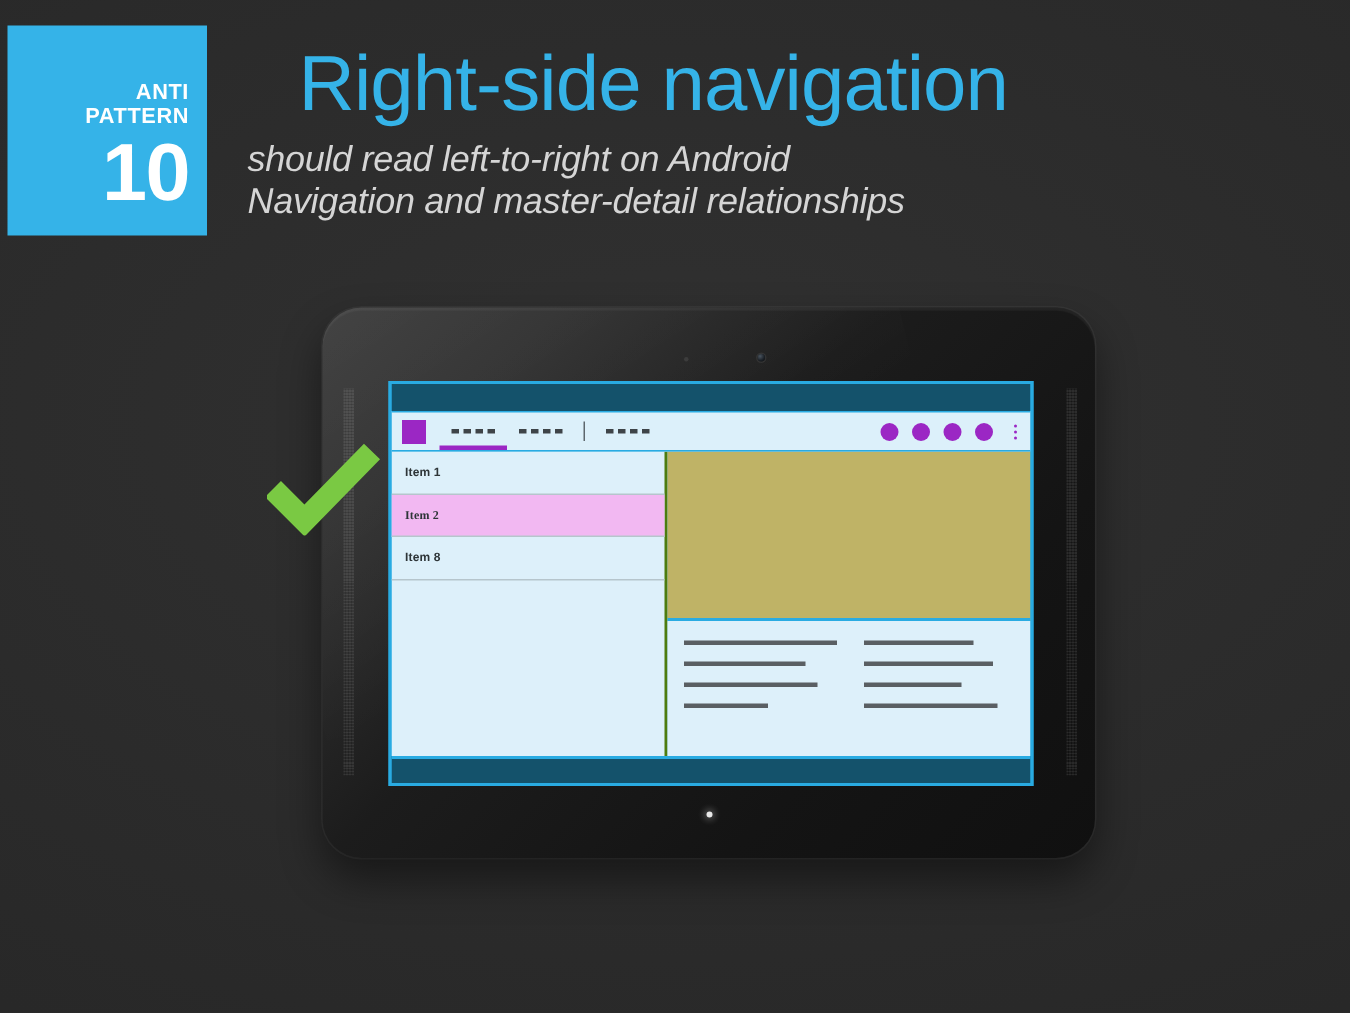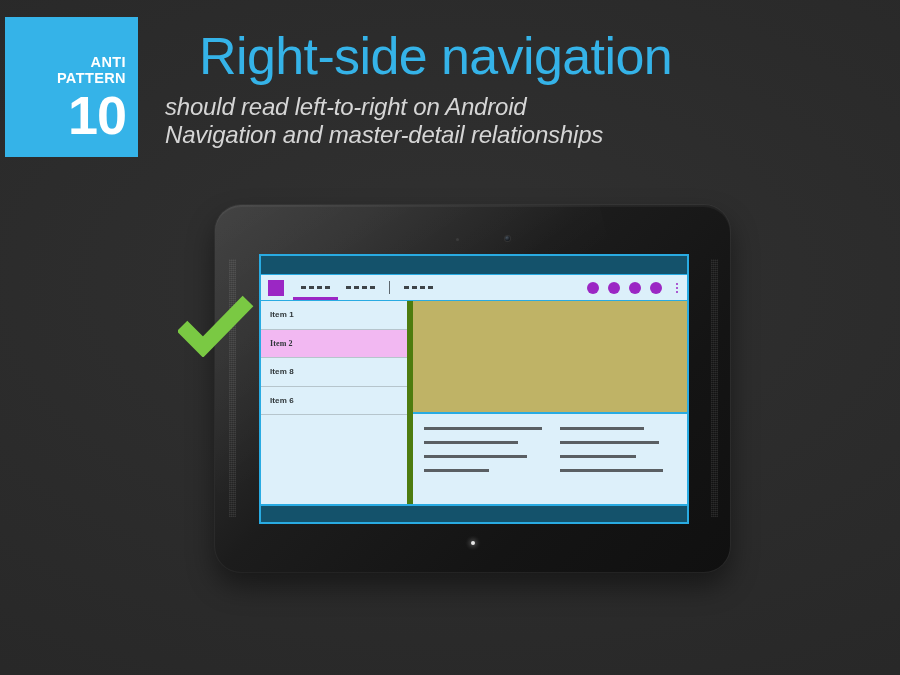--- a/index.html
+++ b/index.html
@@ -168,23 +168,23 @@
   }
 
   
   .appbody {
     display: flex; width: 100%;
     height: 203px;
     background: #29abe2;
   }
 
   .navlist {
-    width: 152px; height: 100%;
+    width: 184px; height: 100%;
     background: #ddf0fa;
-    border-right: 6px solid #4d7c0f;
+    border-right: 2px solid #4d7c0f;
   }
   .nav-item {
     height: 28.6px;
     display: flex; align-items: center;
     padding-left: 9px;
     font-size: 8px; font-weight: bold; color: #2e3538;
     border-bottom: 1px solid #b6c5cc;
     letter-spacing: 0.1px;
   }
   .nav-item.selected { background: #f2b8f2; font-family: Liberation Serif, serif; }
@@ -297,21 +297,20 @@
           </span>
         </div>
       </div>
 
       <div class="appbody">
 
         <div class="navlist">
           <div class="nav-item">Item 1</div>
           <div class="nav-item selected">Item 2</div>
           <div class="nav-item">Item 8</div>
-          <div class="nav-item">Item 6</div>
         </div>
 
         <div class="detail">
           <div class="detail-hero"></div>
           <div class="detail-text">
             <div class="col">
               <div class="tline" style="width:100%"></div>
               <div class="tline" style="width:80%"></div>
               <div class="tline" style="width:88%"></div>
               <div class="tline" style="width:55%"></div>

